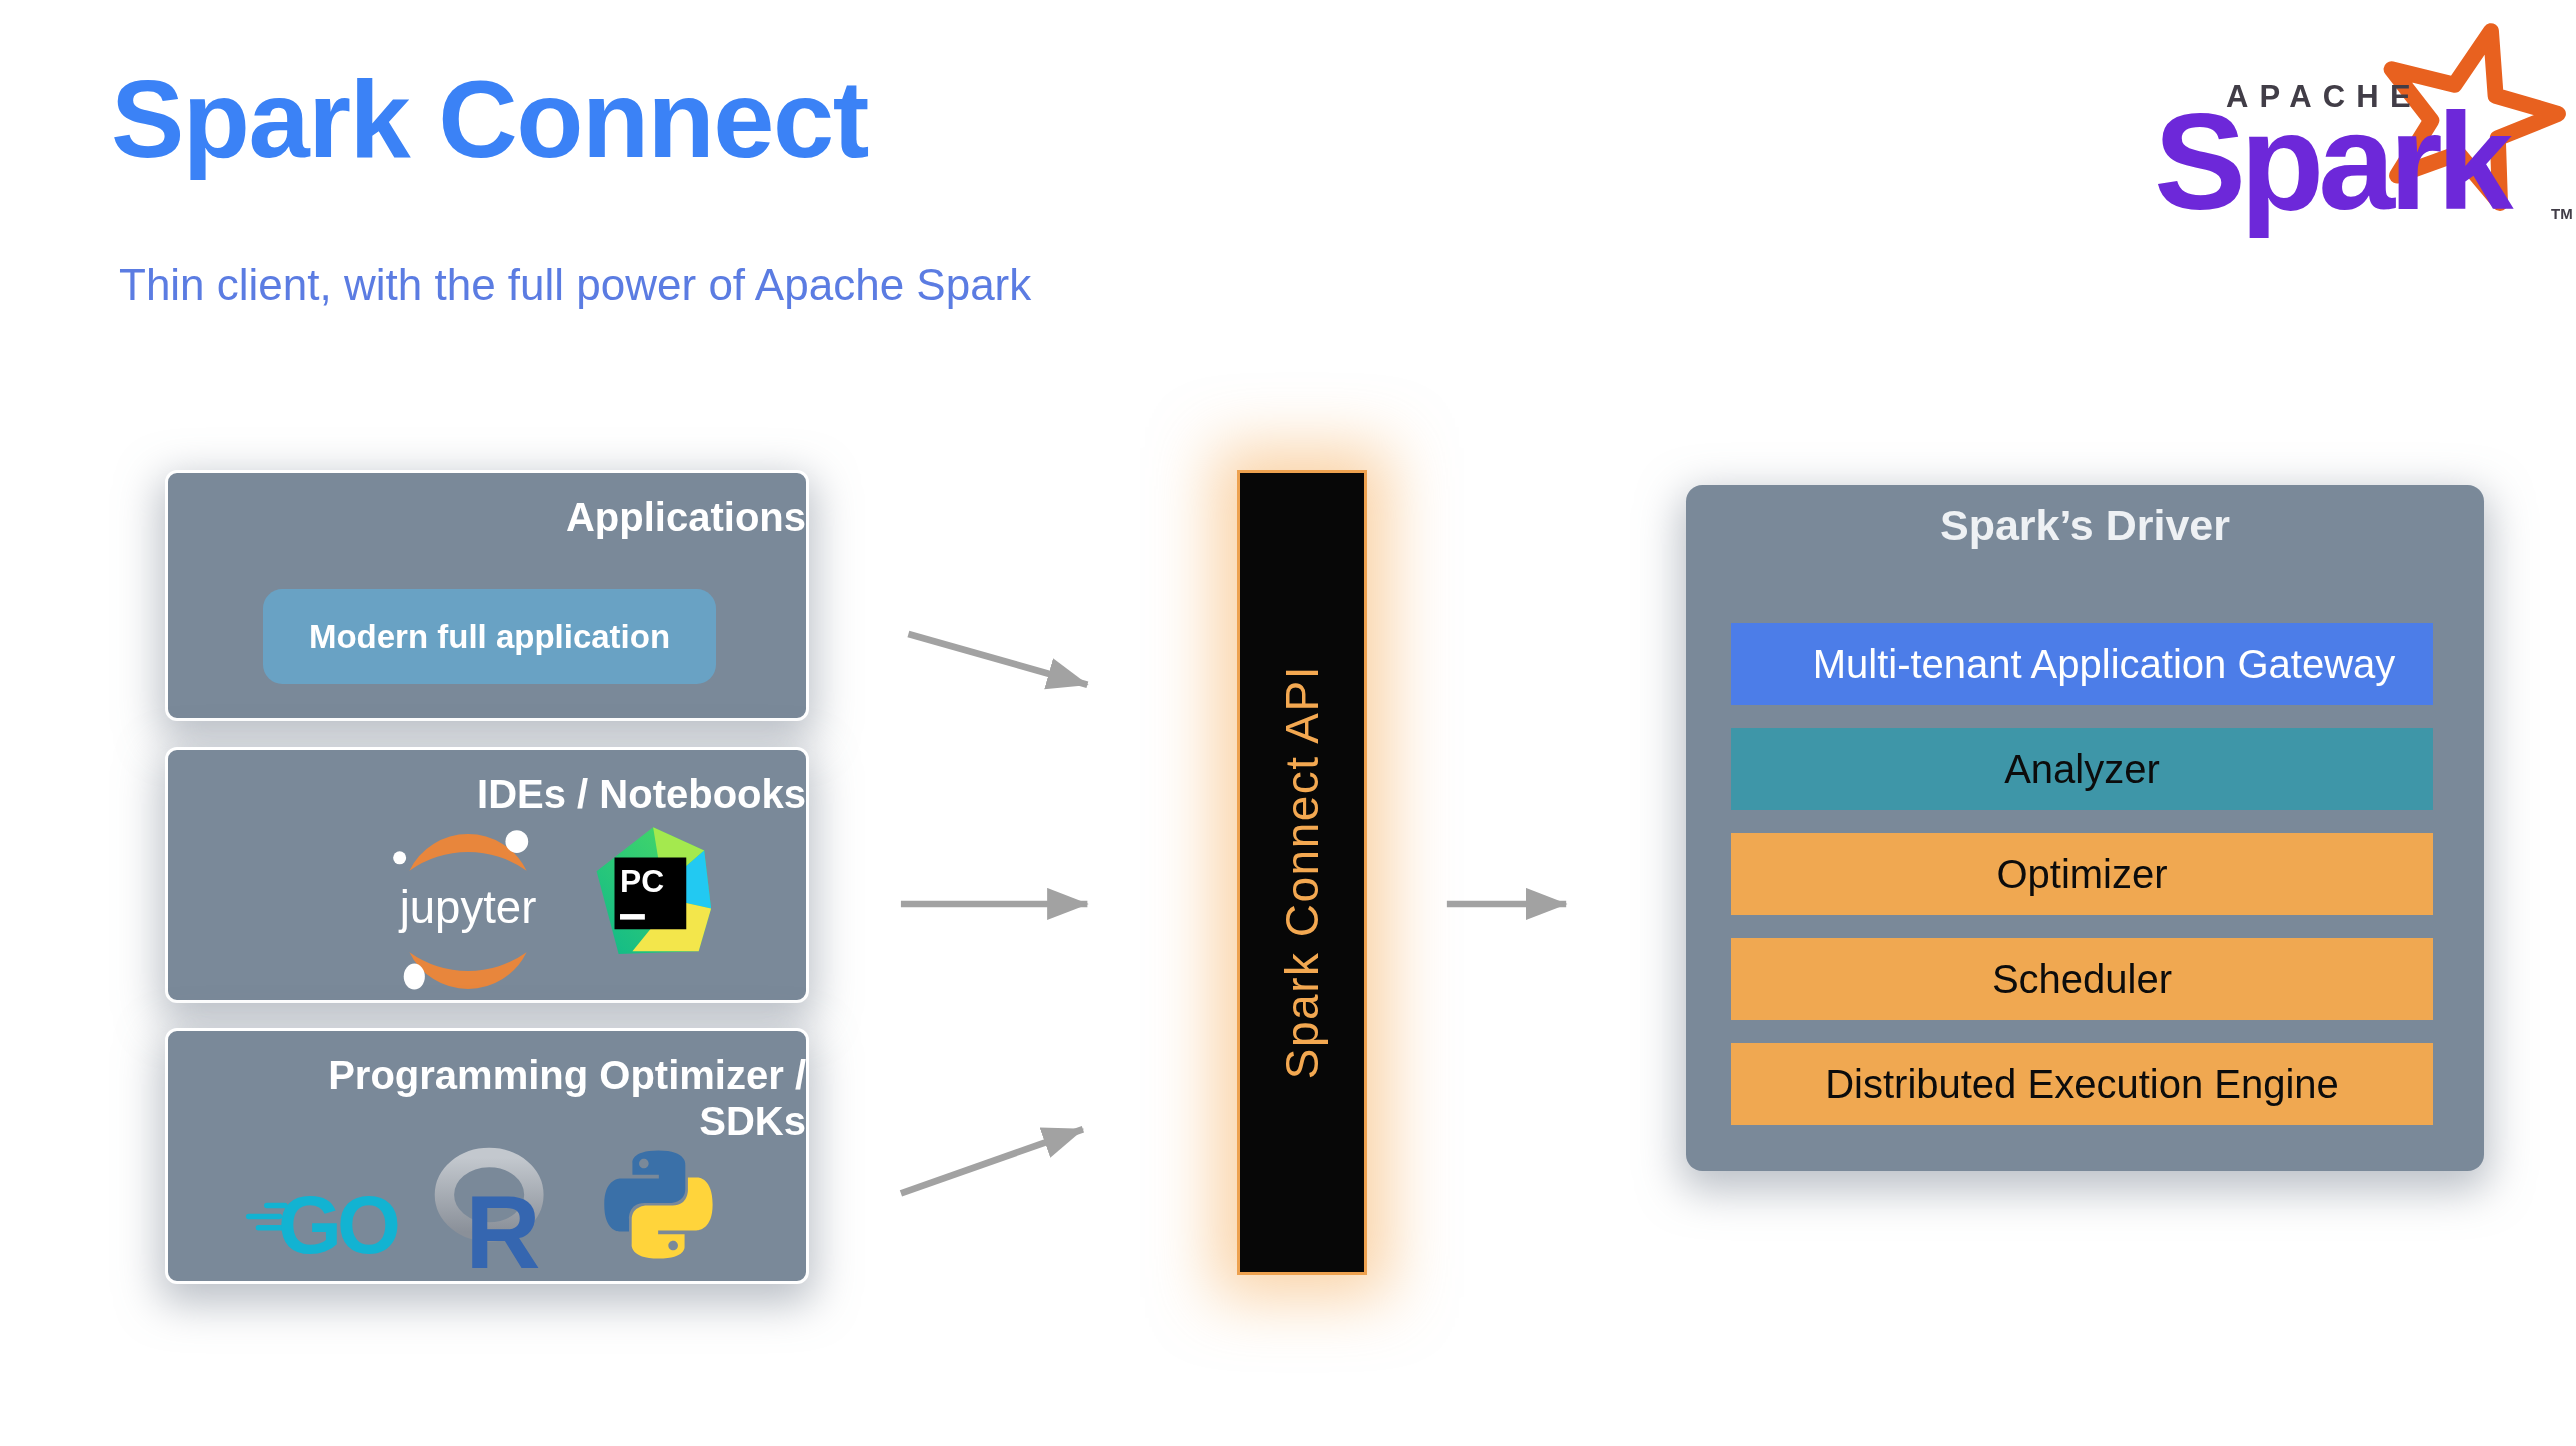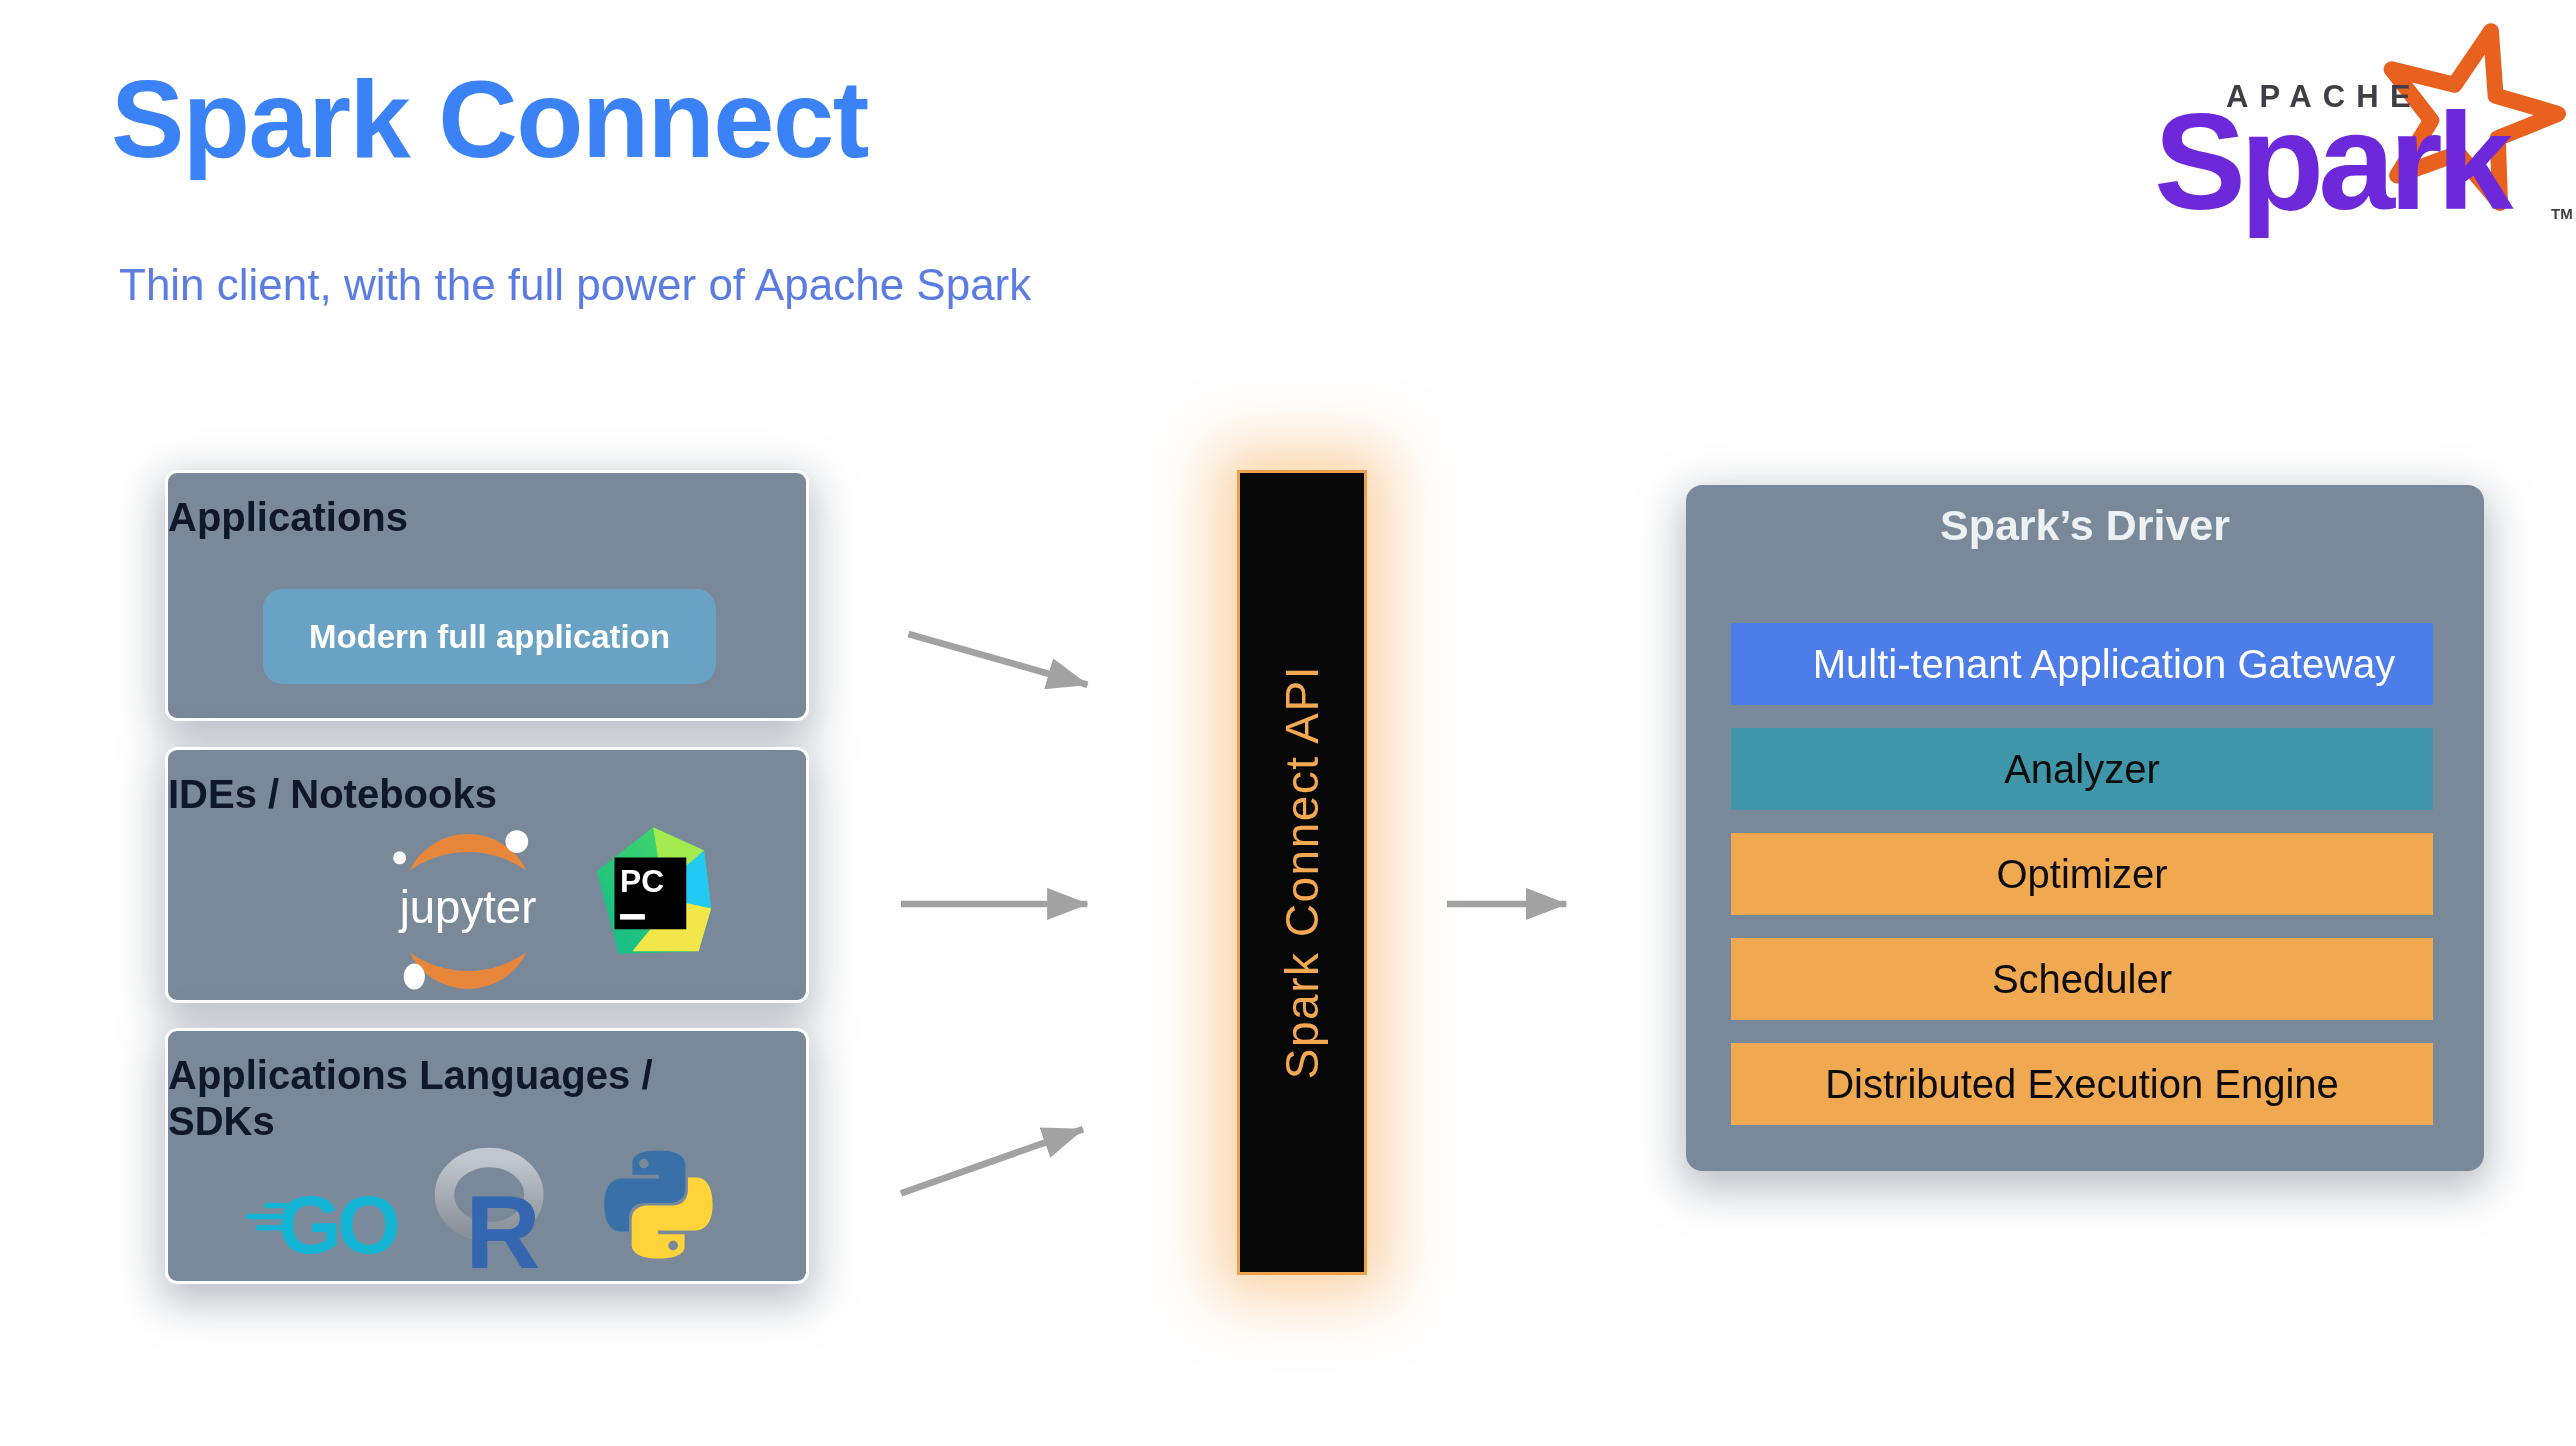--- a/index.html
+++ b/index.html
@@ -12,21 +12,21 @@
   .spark-star{position:absolute;left:213px;top:1.5px;width:213px;height:213px;}
   .spark-word{position:absolute;left:6px;top:72px;font-size:138px;font-weight:700;letter-spacing:-6px;color:#6d28d9;line-height:1.15;}
   .apache-word{position:absolute;left:78px;top:69px;font-size:31px;font-weight:700;letter-spacing:11.2px;color:#413d47;line-height:1.15;}
   .spark-tm{position:absolute;left:403px;top:195px;font-size:15px;font-weight:700;color:#413d47;}
 
   
   .panel{position:absolute;left:165px;width:644px;background:#7a8999;border:3.7px solid #ffffff;border-radius:12px;box-shadow:0 13.4px 41px 6px rgba(122,132,146,.5);box-sizing:border-box;}
   #panel-apps{top:470px;height:251px;}
   #panel-ides{top:747px;height:256px;}
   #panel-langs{top:1028px;height:256px;}
-  .panel-title{color:#0f172a;font-size:40px;font-weight:600;text-align:left;margin-top:21px;line-height:1.15;}
+  .panel-title{color:#ffffff;font-size:40px;font-weight:600;text-align:right;margin-top:21px;line-height:1.15;}
   .chip{position:absolute;left:95px;top:116px;width:453px;height:95px;background:#69a2c4;border-radius:19.4px;display:flex;align-items:center;justify-content:center;color:#fff;font-size:33px;font-weight:700;}
   .logo-jupyter{position:absolute;left:207px;top:72px;width:186px;height:179px;}
   .logo-pycharm{position:absolute;left:412px;top:73px;width:138px;height:138px;}
   .logo-go{position:absolute;left:71px;top:142px;width:160px;height:101px;}
   .logo-r{position:absolute;left:263px;top:110px;width:123px;height:138px;}
   .logo-python{position:absolute;left:429px;top:97px;width:123px;height:153px;}
 
   
   .api-box{position:absolute;left:1237px;top:470px;width:130px;height:805px;background:#070707;border:3px solid #eda14f;box-sizing:border-box;
     box-shadow:0 0 63px 22.4px rgba(246,168,80,.5);display:flex;align-items:center;justify-content:center;}
@@ -85,21 +85,21 @@
     <polygon points="90,20 95,62 68,56 60,46" fill="#22c9f2"></polygon>
     <polygon points="95,62 86,93 38,93 68,56" fill="#f3e64b"></polygon>
     <rect x="25" y="25" width="52" height="52" fill="#000000"></rect>
     <text x="29" y="50" font-family="Liberation Sans, sans-serif" font-size="23" font-weight="bold" fill="#ffffff">PC</text>
     <rect x="29" y="66" width="18" height="4" fill="#ffffff"></rect>
   </svg>
 </div>
 
 <div class="panel" id="panel-langs">
   <div class="panel-title">
-    <div>Applications Languages /</div>
+    <div>Programming Optimizer /</div>
     <div>SDKs</div>
   </div>
   <svg class="logo-go" viewBox="0 0 230 140">
     <rect x="36" y="40" width="34" height="8" rx="4" fill="#12b3d2"></rect>
     <rect x="10" y="56" width="52" height="8" rx="4" fill="#12b3d2"></rect>
     <rect x="24" y="72" width="42" height="8" rx="4" fill="#12b3d2"></rect>
     <text x="56" y="112" font-family="Liberation Sans, sans-serif" font-size="118" font-weight="bold" fill="#12b3d2" letter-spacing="-7">GO</text>
   </svg>
   <svg class="logo-r" viewBox="0 0 165 185">
     <defs>

